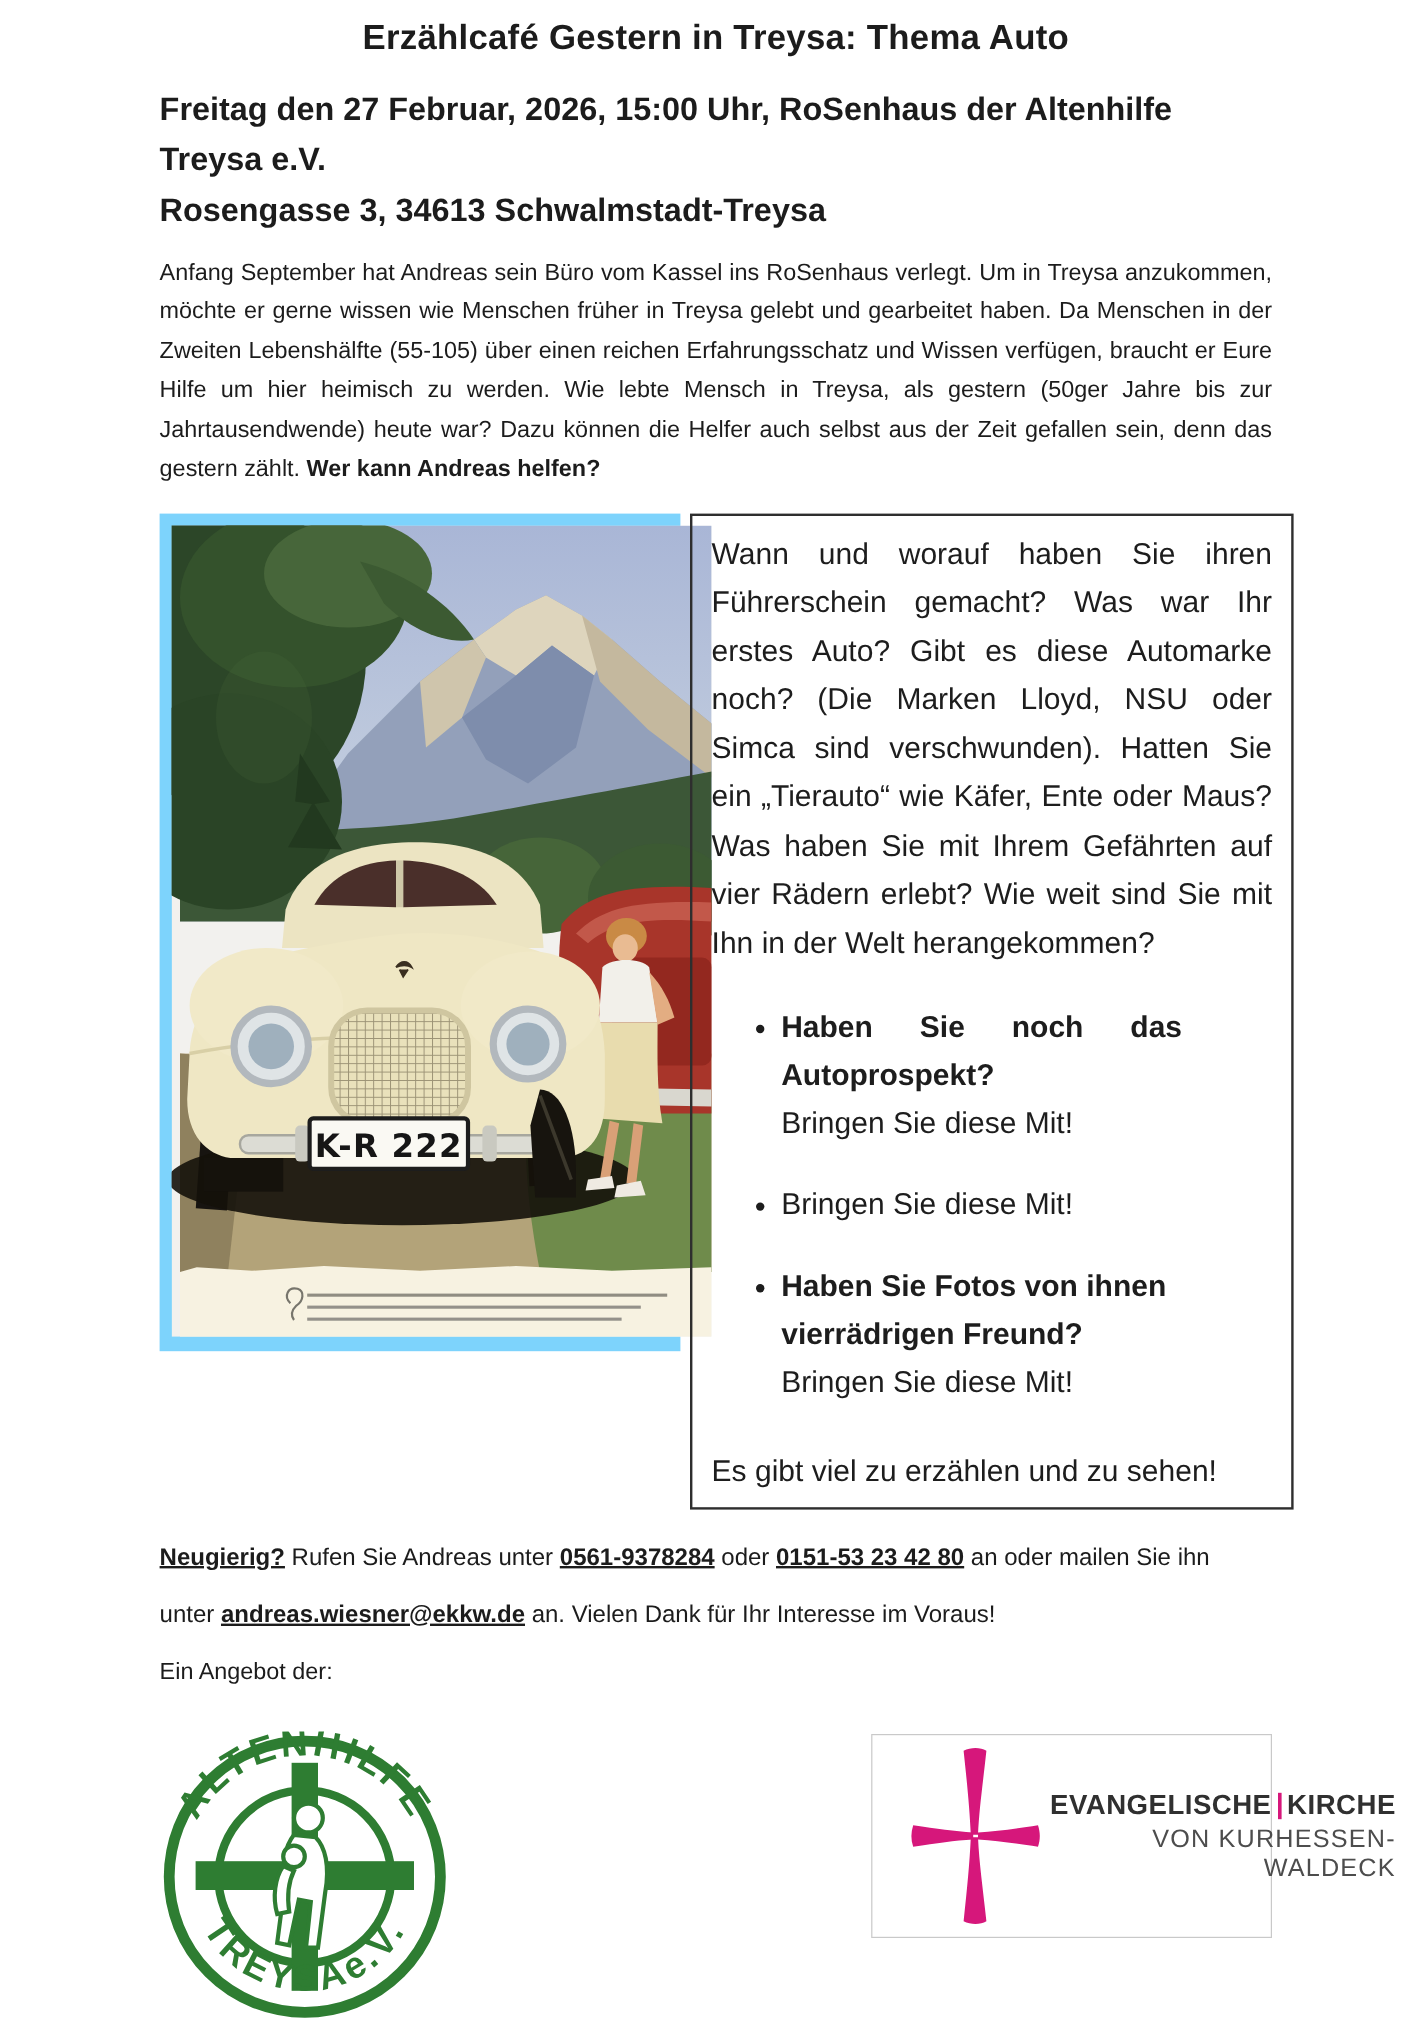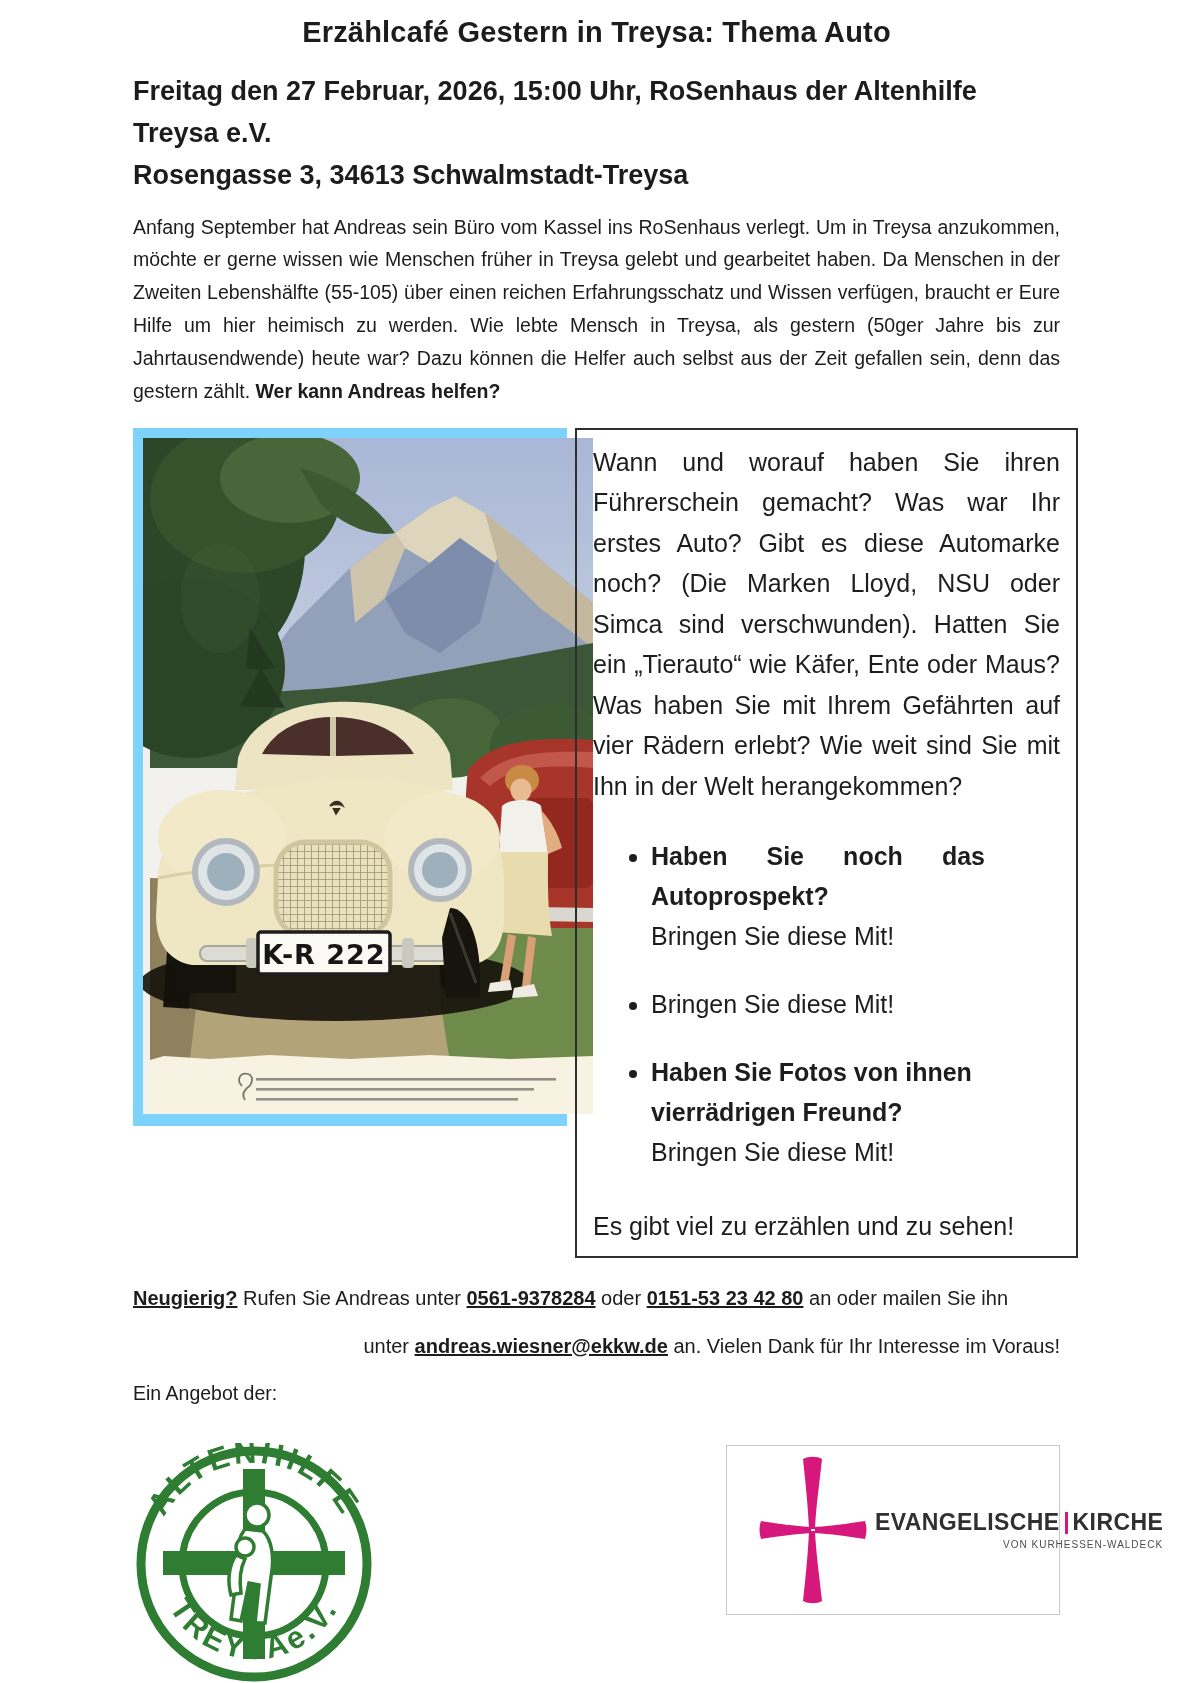--- a/index.html
+++ b/index.html
@@ -36,35 +36,35 @@
   .textbox ul{list-style:disc;padding-left:58px;margin:30px 0 0 0;}
   .textbox li{margin-bottom:4px;line-height:1.6;margin-top:28px;}
   .textbox li .btitle{font-weight:bold;width:334px;}
   .textbox li.just .btitle{text-align:justify;}
   .textbox li .note{font-weight:normal;}
   .textbox .closing{margin-top:36px;line-height:1.5;}
 
   
   .contact1{font-size:20px;margin-top:26px;line-height:1.4;}
   .contact1 b,.contact2 b{font-weight:bold;text-decoration:underline;}
-  .contact2{font-size:20px;text-align:right;line-height:1.4;}
+  .contact2{font-size:20px;text-align:left;line-height:1.4;}
   .offer{font-size:19.5px;margin-top:22px;}
 
   
   .footer{display:flex;justify-content:space-between;align-items:flex-start;margin-top:38px;}
   .ekkw-wrap{display:flex;flex-direction:column;align-items:center;width:334px;margin-top:2px;}
   .ekkw-box{
     width:334px;height:170px;border:1px solid #c9c9c9;background:#fff;box-sizing:border-box;
     display:flex;align-items:center;justify-content:flex-start;
   }
   .ekkw-box svg{margin-left:30px;flex:0 0 auto;}
   .ekkw-text{margin-left:6px;text-align:right;}
   .ekkw-l1{font-size:23px;font-weight:bold;color:#303030;letter-spacing:.4px;white-space:nowrap;}
   .ekkw-bar{display:inline-block;width:3px;height:22px;background:#d6177b;margin:0 5px;vertical-align:-4px;}
-  .ekkw-l2{font-size:10px;color:#4d4d4d;letter-spacing:1px;margin-top:3px;}
+  .ekkw-l2{font-size:21px;color:#4d4d4d;letter-spacing:1px;margin-top:3px;}
 </style>
 </head>
 <body>
 
 <div class="page">
   <div class="content">
 
 
     <h1 class="title">Erzählcafé Gestern in Treysa: Thema Auto</h1>
 

